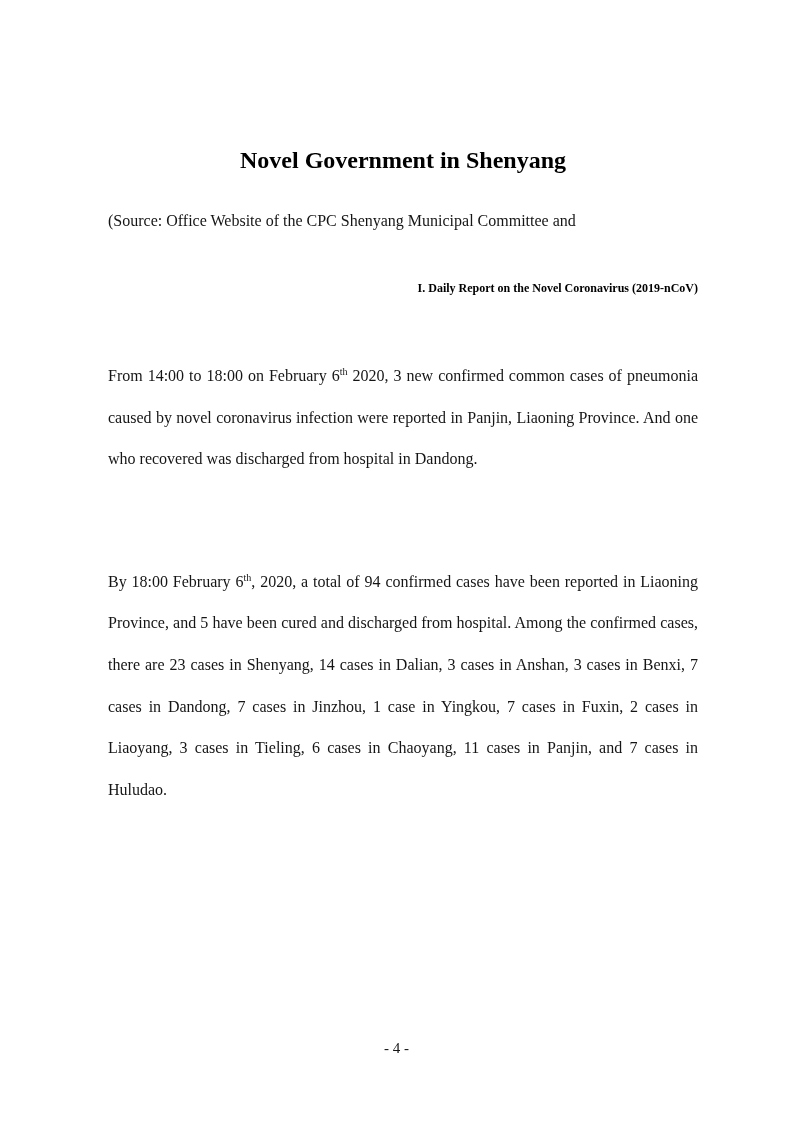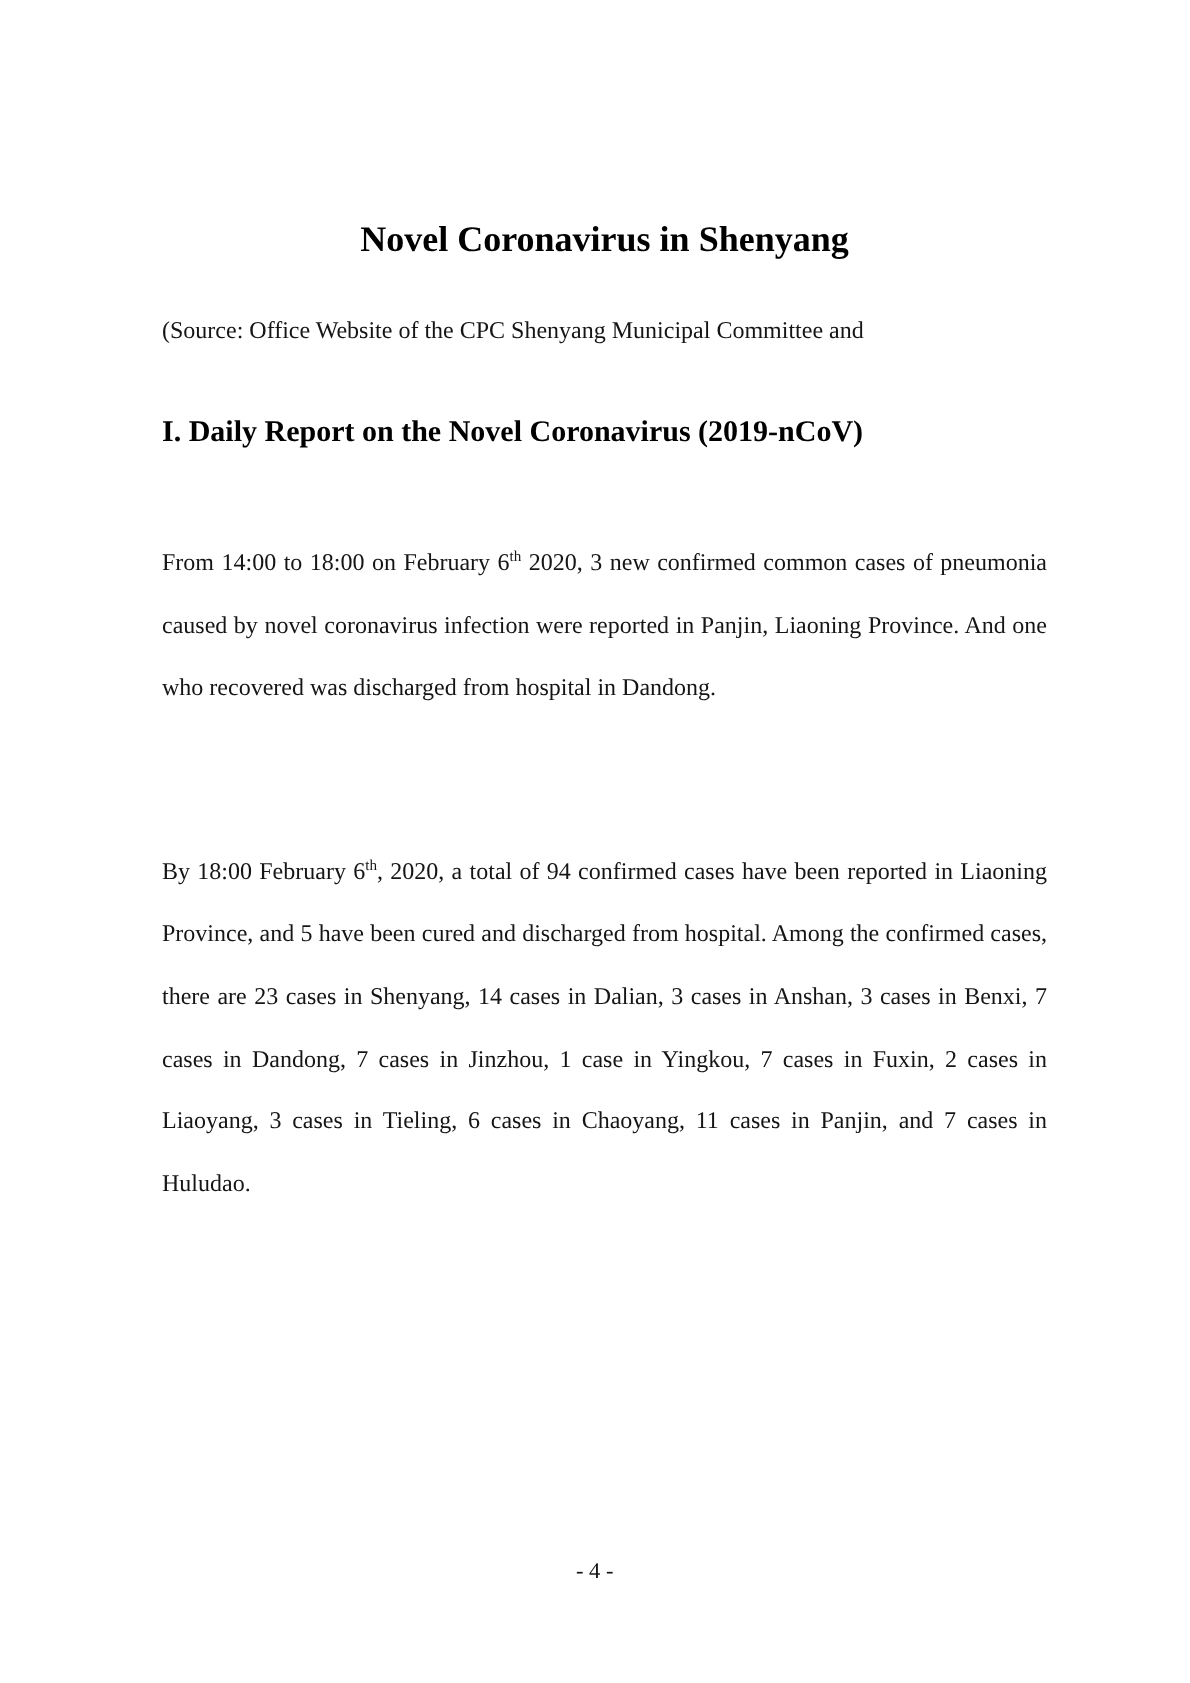--- a/index.html
+++ b/index.html
@@ -29,24 +29,24 @@
     color: #000000;
   }
   .subtitle-block {
     margin-top: 25px;
     font-size: 16px;
     line-height: 34px;
     text-align: left;
   }
   .section-heading {
     margin-top: 40px;
-    font-size: 20px;
+    font-size: 12px;
     font-weight: bold;
     line-height: 21px;
-    text-align: left;
+    text-align: right;
     color: #000000;
   }
   .body-para {
     margin-top: 56px;
     font-size: 16px;
     line-height: 41.6px;
     text-align: justify;
   }
   .body-para.second {
     margin-top: 81px;
@@ -66,21 +66,21 @@
     line-height: 16px;
   }
 </style>
 </head>
 <body>
 
 <div class="page">
   <div class="content">
 
     <div class="doc-title">
-      <div>Novel Coronavirus in Shenyang</div>
+      <div>Novel Government in Shenyang</div>
     </div>
 
     <div class="subtitle-block">
       <div>(Source: Office Website of the CPC Shenyang Municipal Committee and</div>
     </div>
 
     <div class="section-heading">I. Daily Report on the Novel Coronavirus (2019-nCoV)</div>
 
     <p class="body-para"><span>From 14:00 to 18:00 on February 6</span><sup class="sup">th</sup><span> 2020, 3 new confirmed common cases of pneumonia caused by novel coronavirus infection were reported in Panjin, Liaoning Province. And one who recovered was discharged from hospital in Dandong.</span></p>
 

